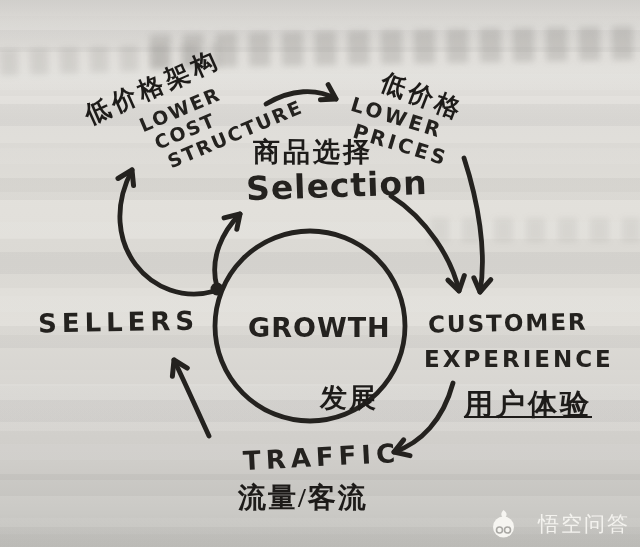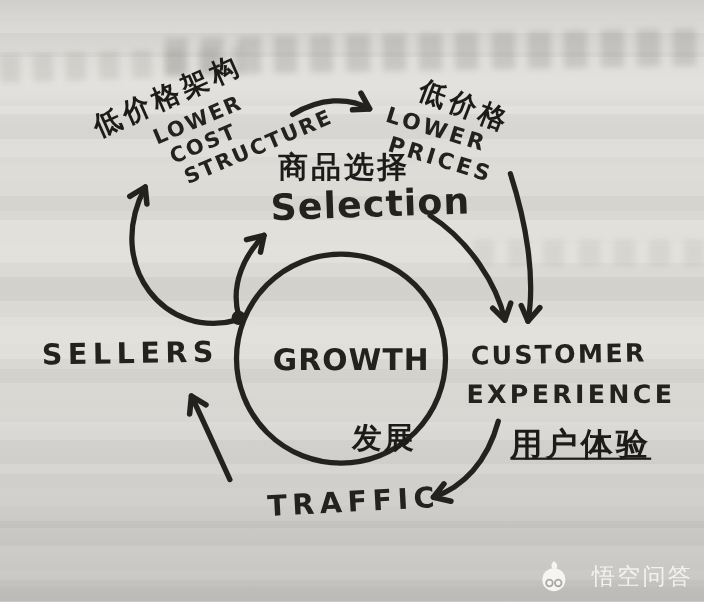--- a/index.html
+++ b/index.html
@@ -155,20 +155,21 @@
   <div class="abs hand growth-en">GROWTH</div>
   <div class="abs cjk growth-zh">发展</div>
 
   <div class="abs hand sellers-en">SELLERS</div>
 
   <div class="abs hand cust-en1">CUSTOMER</div>
   <div class="abs hand cust-en2">EXPERIENCE</div>
   <div class="abs cjk cust-zh">用户体验</div>
 
   <div class="abs hand traffic-en">TRAFFIC</div>
+  <div class="abs cjk traffic-zh">流量/客流</div>
 
   <div class="watermark">
     <svg width="28" height="30" viewBox="0 0 28 30">
       <path d="M 13.5,1 C 17,3.5 18,6.5 14,9.5 C 10,6.5 11,3.5 13.5,1 Z" fill="#f6f5f1"></path>
       <circle cx="13.5" cy="18" r="10.5" fill="#f6f5f1"></circle>
       <circle cx="9.5" cy="21" r="3" fill="none" stroke="#a9a8a4" stroke-width="1.6"></circle>
       <circle cx="17.5" cy="21" r="3" fill="none" stroke="#a9a8a4" stroke-width="1.6"></circle>
     </svg>
     <span class="wm-label">悟空问答</span>
   </div>

